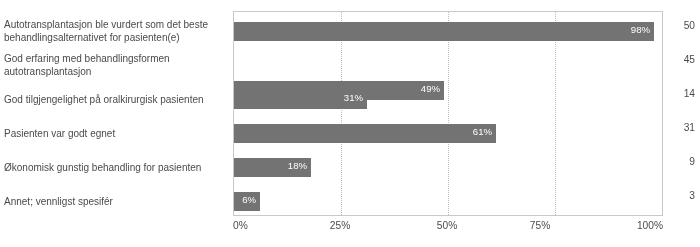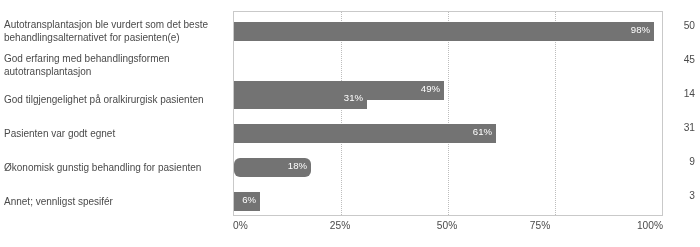--- a/index.html
+++ b/index.html
@@ -138,21 +138,21 @@
     </div>
     <div class="bar" style="top:44px;  width:210px;margin-top:25px;">
       <span class="bar-value">49%</span>
     </div>
     <div class="bar" style="top:78px;  width:133px;">
       <span class="bar-value">31%</span>
     </div>
     <div class="bar" style="top:112px; width:262px;">
       <span class="bar-value">61%</span>
     </div>
-    <div class="bar" style="top:146px; width:77px;border-radius:6px;">
+    <div class="bar" style="top:146px; width:77px;">
       <span class="bar-value">18%</span>
     </div>
     <div class="bar" style="top:180px; width:26px;">
       <span class="bar-value">6%</span>
     </div>
   </div>
 
   <div class="xaxis">
     <span class="tick-label" style="left:0px;">0%</span>
     <span class="tick-label" style="left:107px; transform:translateX(-50%);">25%</span>

